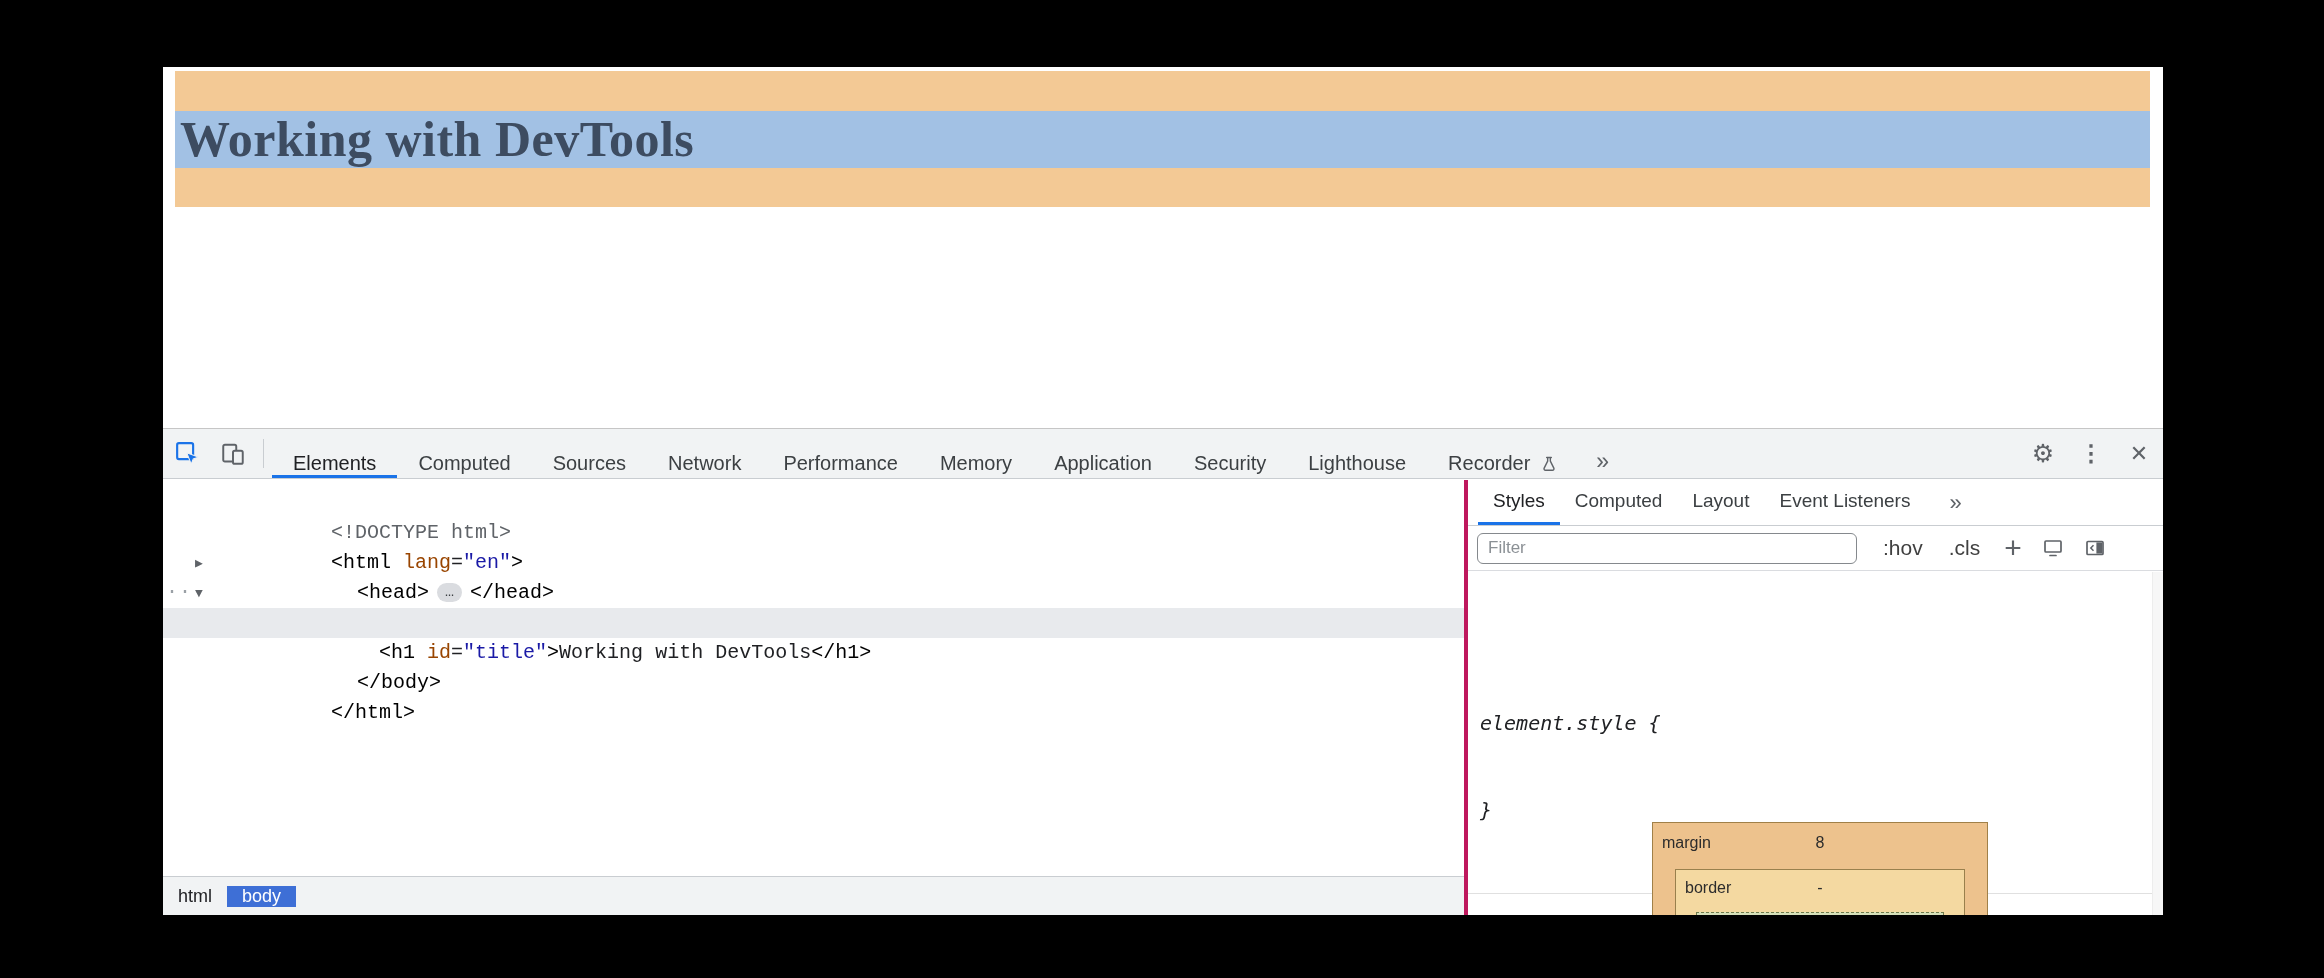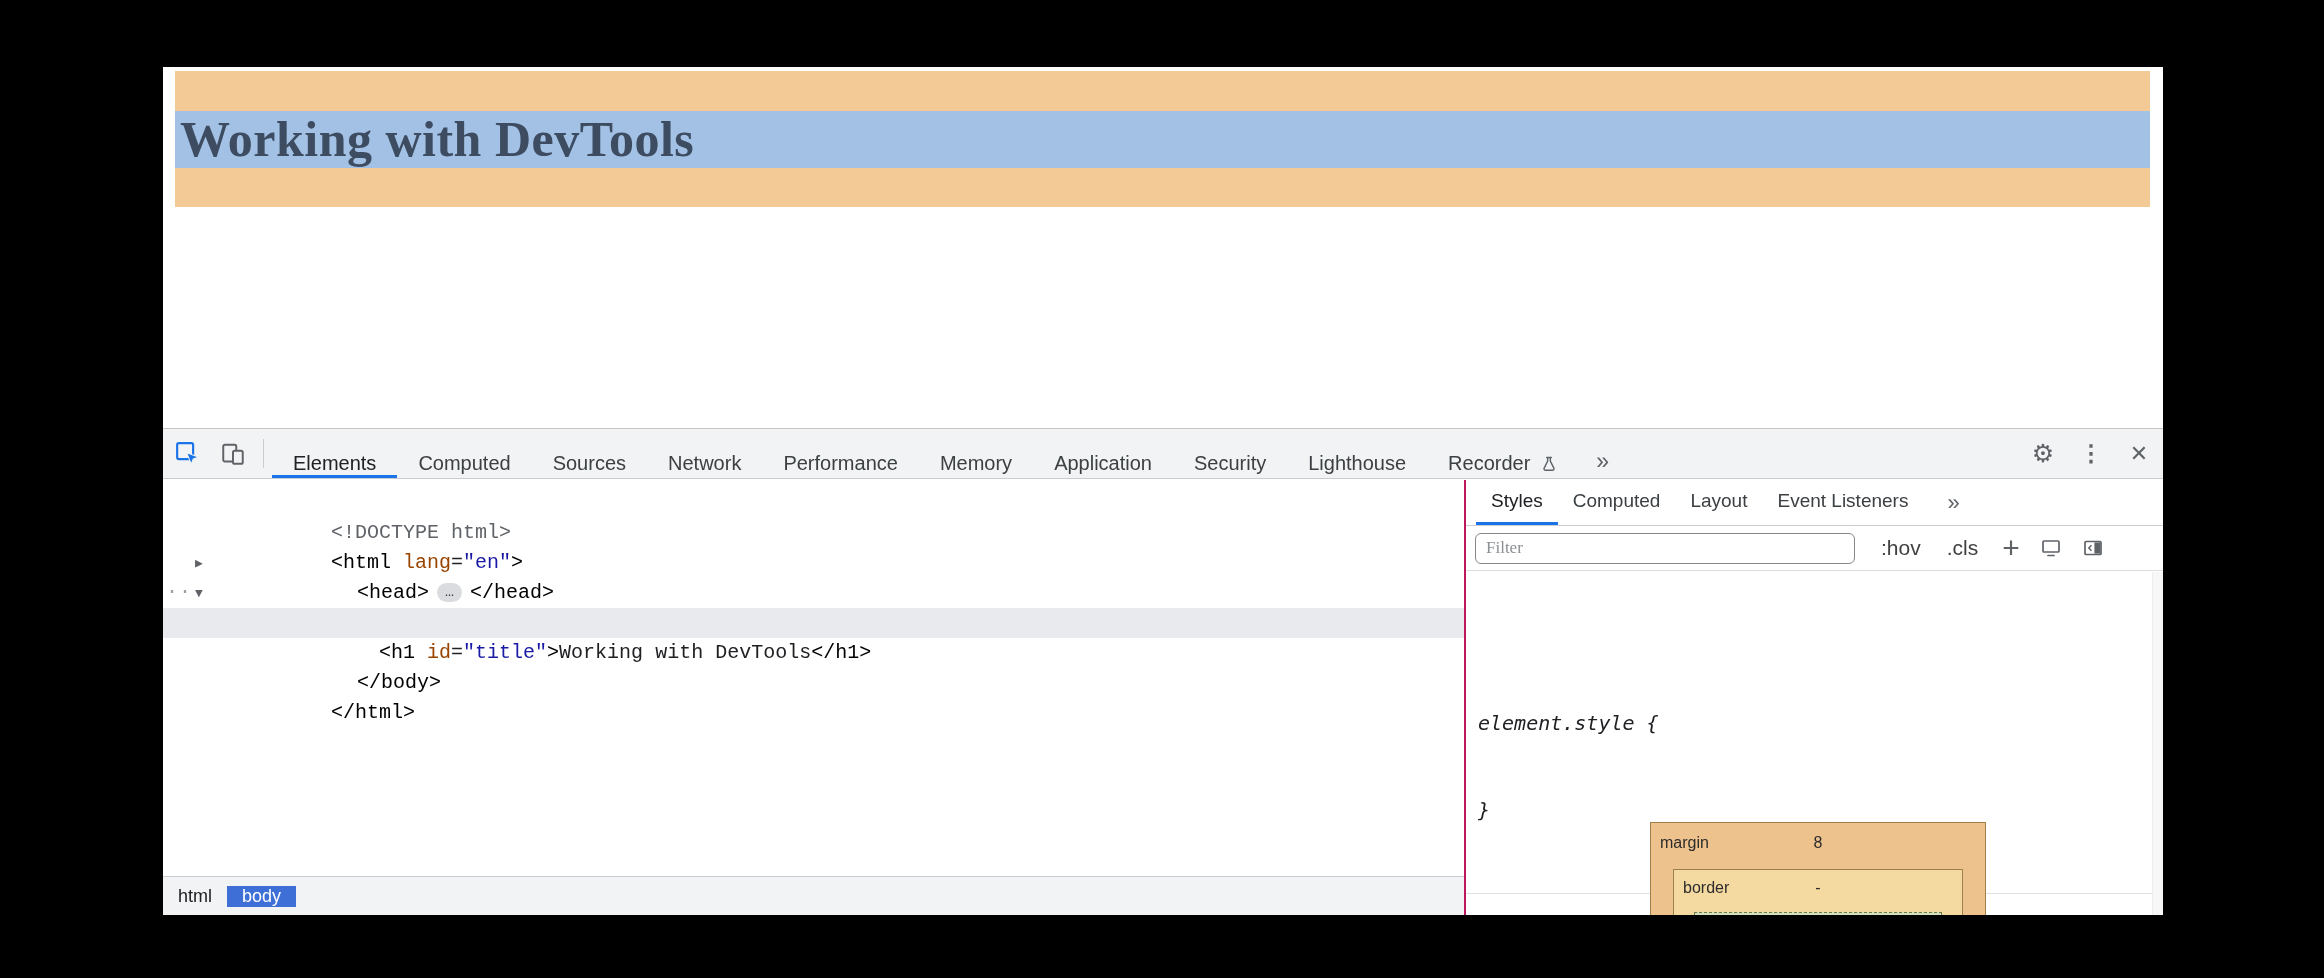--- a/index.html
+++ b/index.html
@@ -46,28 +46,28 @@
   .t{color:#000000}.a{color:#994500}.v{color:#1a1aa6}.g{color:#5f6368}.p{color:#202124}
   .pill{display:inline-block;background:#dadce0;color:#3c4043;border-radius:10px;padding:0 8px;margin:0 8px;
     font-size:15px;line-height:19px;vertical-align:2px;cursor:pointer}
   .marker{color:#5f6368;margin-left:14px}
   .crumbs{position:absolute;left:0;bottom:0;width:100%;height:39px;background:#f1f3f4;border-top:1px solid #c9cdd1;
     display:flex;align-items:center;font-size:18px;color:#202124}
   .crumb{display:flex;align-items:center;padding:0 15px;cursor:pointer}
   .crumb.sel{background:#3e6fd6;color:#fff}
 
   
-  .styles-pane{position:absolute;right:0;top:0;width:699px;bottom:0;border-left:2px solid #be185d;background:#fff;overflow:hidden}
+  .styles-pane{position:absolute;right:0;top:0;width:699px;bottom:0;border-left:4px solid #be185d;background:#fff;overflow:hidden}
   .sp-tabs{height:46px;border-bottom:1px solid #c9cdd1;display:flex;align-items:stretch;padding-left:10px;font-size:19px;color:#3c4043}
   .sp-tab{display:flex;align-items:center;padding:0 15px;border-bottom:3px solid transparent;cursor:pointer;white-space:nowrap}
   .sp-tab.sel{color:#202124;border-bottom-color:#1a73e8}
   .sp-more{display:flex;align-items:center;padding:0 12px;margin-left:12px;color:#5f6368;font-size:22px;cursor:pointer}
   .sp-filter{height:45px;display:flex;align-items:center;padding:0 9px;border-bottom:1px solid #dadce0}
   .filter-input{width:380px;height:31px;border:1px solid #85898d;border-radius:6px;font-size:17px;padding:0 10px;
-    color:#202124;background:#fff;outline:none;font-family:Liberation Serif, serif}
+    color:#202124;background:#fff;outline:none;font-family:Liberation Sans, sans-serif}
   .filter-input::placeholder{color:#8b9095}
   .sp-ctrl{margin-left:26px;font-size:21px;color:#404040;cursor:pointer;white-space:nowrap}
   .sp-plus{font-size:30px;color:#5f6368;font-weight:normal;margin-left:24px;cursor:pointer;line-height:1}
   .sp-icon{margin-left:20px;display:flex;align-items:center;cursor:pointer}
   .sp-rules{font-family:"DejaVu Sans Mono",monospace;font-style:italic;font-size:20px;color:#202124;white-space:pre}
   .rule{padding:8px 12px 10px;border-bottom:1px solid #e0e0e0;line-height:29px;position:relative}
   .box-model{position:absolute;left:184px;top:342px;width:336px;font-family:"Liberation Sans",sans-serif;
     font-size:16px;color:#2c2c2c;font-style:normal}
   .bm-margin{background:#edc28d;border:1px solid #a08048;padding:46px 22px 0;height:180px;position:relative}
   .bm-border{background:#f4d9a1;border:1px solid #99804d;padding:42px 20px 0;height:120px;position:relative}

